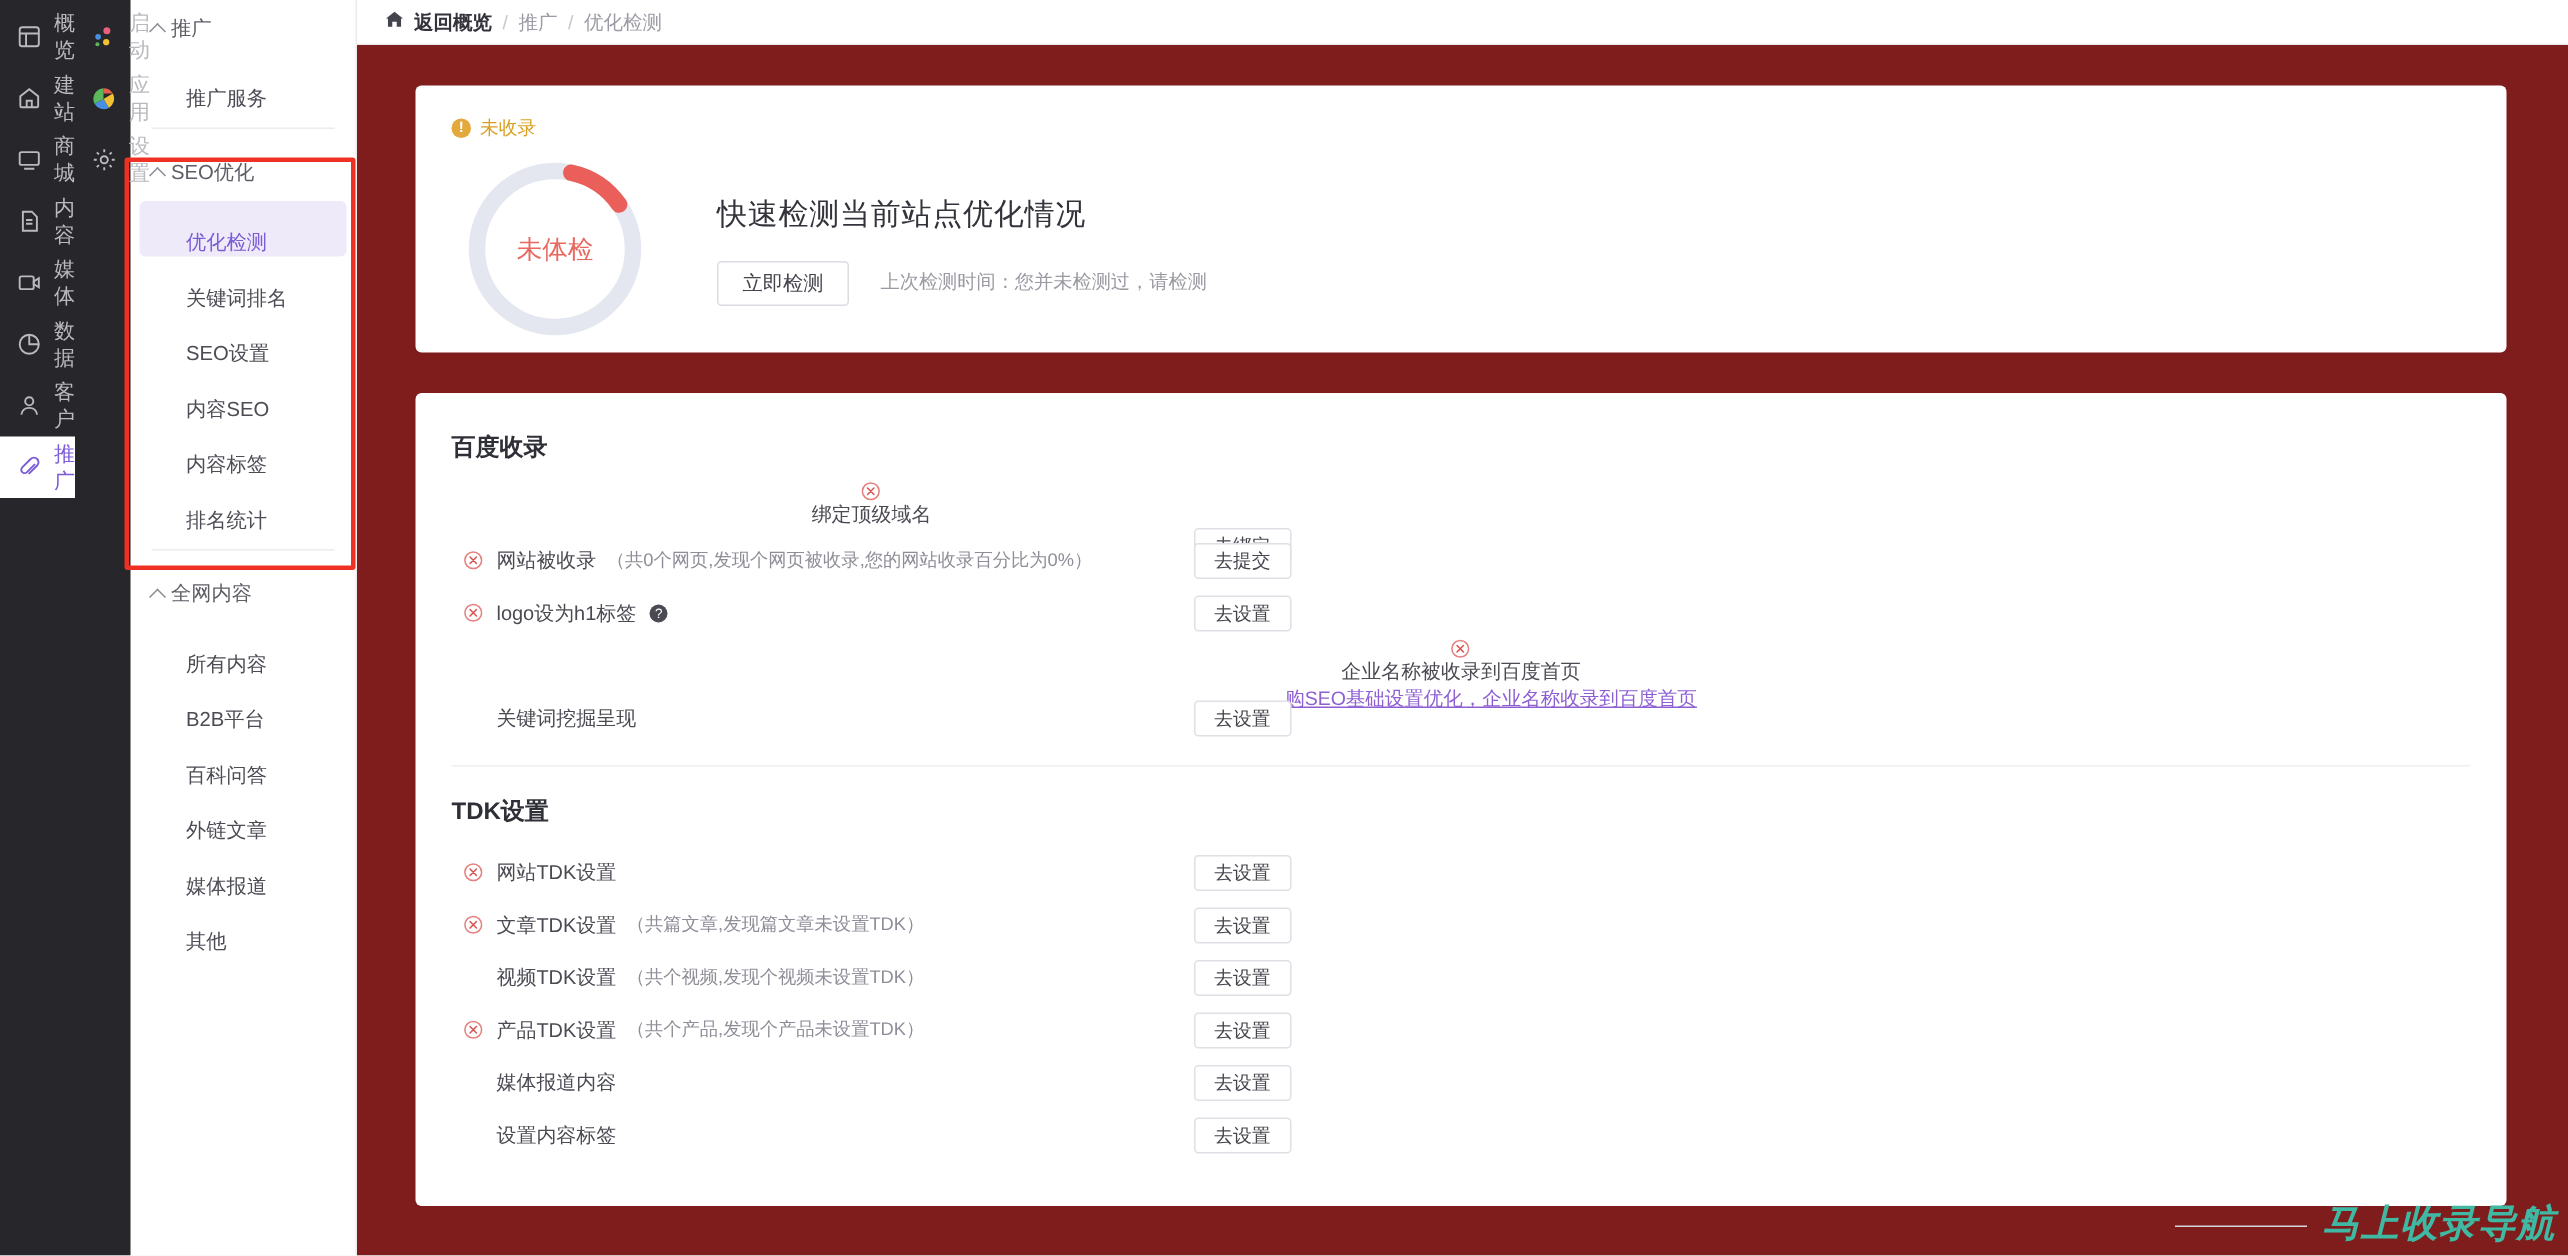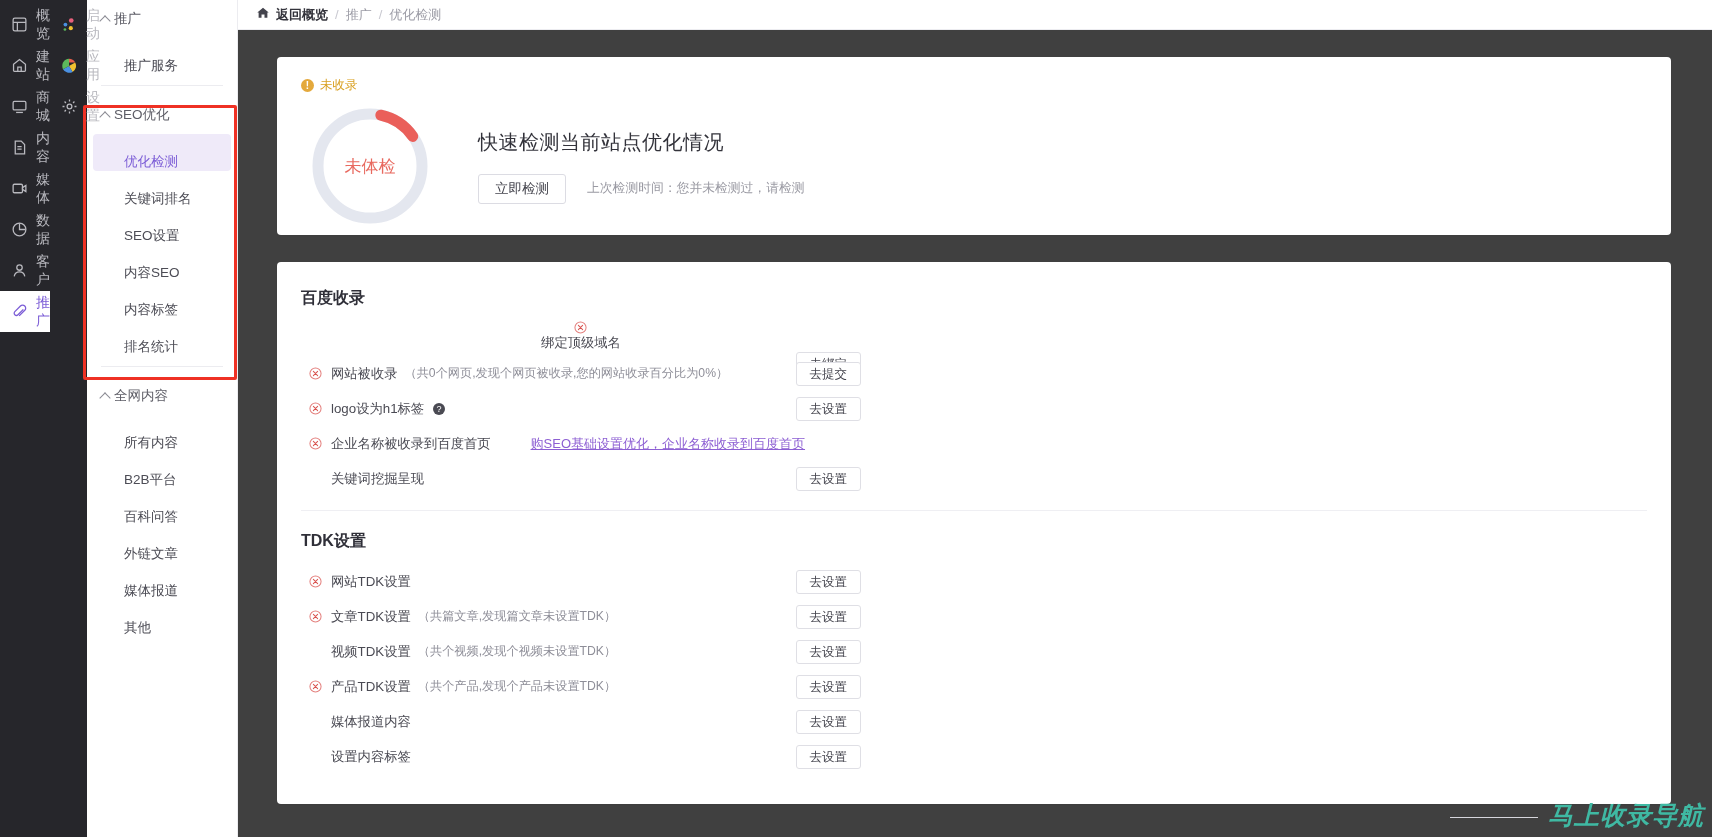--- a/index.html
+++ b/index.html
@@ -87,21 +87,21 @@
     width: 154px; height: 275px;
     border: 3px solid #ef3124;
     border-radius: 2px;
     z-index: 20;
     pointer-events: none;
   }
 
   
   .content {
     flex: 1; height: 837px;
-    background: #404040;
+    background: #7f1d1d;
     overflow: hidden;
     position: relative;
   }
   .crumbbar {
     height: 30px;
     background: #ffffff;
     border-bottom: 1px solid #ececf0;
     display: flex; align-items: center;
     padding-left: 18px;
     gap: 7px;
@@ -431,21 +431,21 @@
             </div>
             <div class="row" style="width: 560px;">
               <span class="x-ico"><svg width="13" height="13" viewBox="0 0 14 14">
                   <circle cx="7" cy="7" r="6" fill="none" stroke="#e4807e" stroke-width="1.1"></circle>
                   <path d="M4.7 4.7 9.3 9.3M9.3 4.7 4.7 9.3" stroke="#d9534f" stroke-width="1.1" stroke-linecap="round"></path>
                 </svg></span>
               <span class="row-label">logo设为h1标签</span>
               <span class="q-ico">?</span>
               <span class="row-action" style="margin-left: auto;"><button class="btn-sm">去设置</button></span>
             </div>
-            <div class="row" style="width: auto;">
+            <div class="row" style="width: auto; flex-direction: column;">
               <span class="x-ico"><svg width="13" height="13" viewBox="0 0 14 14">
                   <circle cx="7" cy="7" r="6" fill="none" stroke="#e4807e" stroke-width="1.1"></circle>
                   <path d="M4.7 4.7 9.3 9.3M9.3 4.7 4.7 9.3" stroke="#d9534f" stroke-width="1.1" stroke-linecap="round"></path>
                 </svg></span>
               <span class="row-label">企业名称被收录到百度首页</span>
               <span class="row-action" style="margin-left: 40px;"><span class="promo-link">购SEO基础设置优化，企业名称收录到百度首页</span></span>
             </div>
             <div class="row" style="width: 560px;">
               <span class="x-ico blank"><svg width="13" height="13" viewBox="0 0 14 14">
                   <circle cx="7" cy="7" r="6" fill="none" stroke="#e4807e" stroke-width="1.1"></circle>

